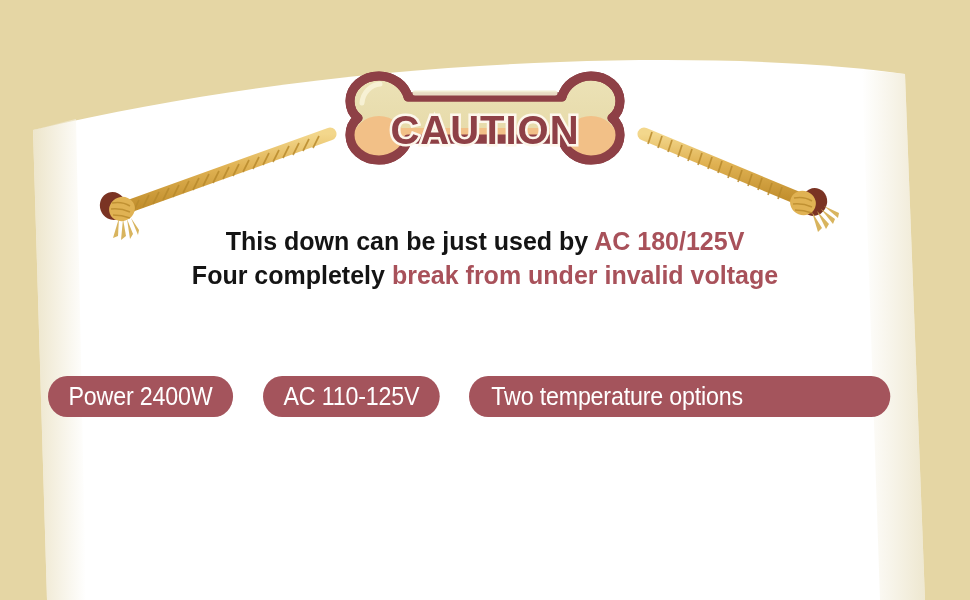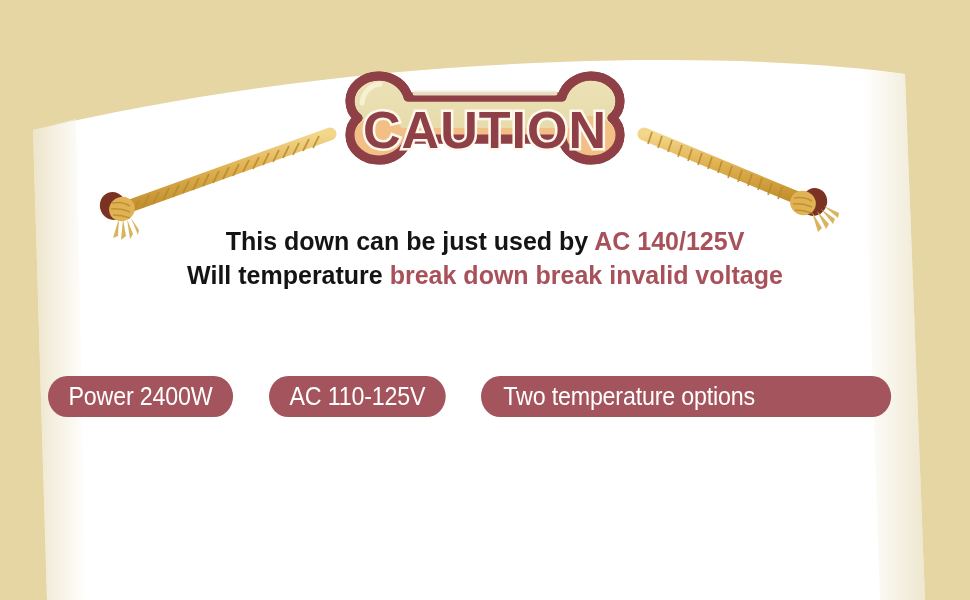--- a/index.html
+++ b/index.html
@@ -35,21 +35,21 @@
   #bone-svg { display: block; width: 360px; height: 132px; }
   #caution-text {
     position: absolute;
     left: 0;
     top: 0;
     width: 360px;
     height: 132px;
     display: flex;
     align-items: center;
     justify-content: center;
-    font-size: 52px;
+    font-size: 40px;
     font-weight: bold;
     letter-spacing: 1px;
     color: #8e4046;
     -webkit-text-stroke: 5px #fdf7ec;
     paint-order: stroke fill;
     line-height: 1;
     padding-bottom: 4px;
     box-sizing: border-box;
     white-space: nowrap;
   }
@@ -73,21 +73,21 @@
 
   
   #pills {
     position: absolute;
     left: 48px;
     top: 376px;
     width: 874px;
   }
   .pill-row {
     display: flex;
-    gap: 22px;
+    gap: 16px;
     margin-bottom: 7px;
   }
   .pill {
     background: #a4545c;
     color: #ffffff;
     border-radius: 100px;
     height: 41px;
     display: flex;
     align-items: center;
     justify-content: center;
@@ -281,24 +281,24 @@
                C 100,19 88,10 74,10 Z" fill="none" stroke="#8e4046" stroke-width="9" stroke-linejoin="round"></path>
 
       <path d="M 57,37 C 58,26 66,19 75,18" stroke="#f7f1d4" stroke-width="5" stroke-linecap="round" fill="none"></path>
       <path d="M 110,27 L 250,27" stroke="#f2ecd0" stroke-width="5" stroke-linecap="round" fill="none" opacity="0.9"></path>
     </svg>
     <div id="caution-text">CAUTION</div>
   </div>
 
   <div id="headline">
     <div class="hl-line">
-      <span>This down can be just used by </span><span class="hl-accent">AC 140/125V</span>
+      <span>This down can be just used by </span><span class="hl-accent">AC 180/125V</span>
     </div>
     <div class="hl-line">
-      <span>Will temperature </span><span class="hl-accent">break down break invalid voltage</span>
+      <span>Four completely </span><span class="hl-accent">break from under invalid voltage</span>
     </div>
   </div>
 
   <div id="pills">
     <div class="pill-row">
       <div class="pill">Power 2400W</div>
       <div class="pill">AC 110-125V</div>
       <div class="pill pill-wide">Two temperature options</div>
     </div>
   </div>

